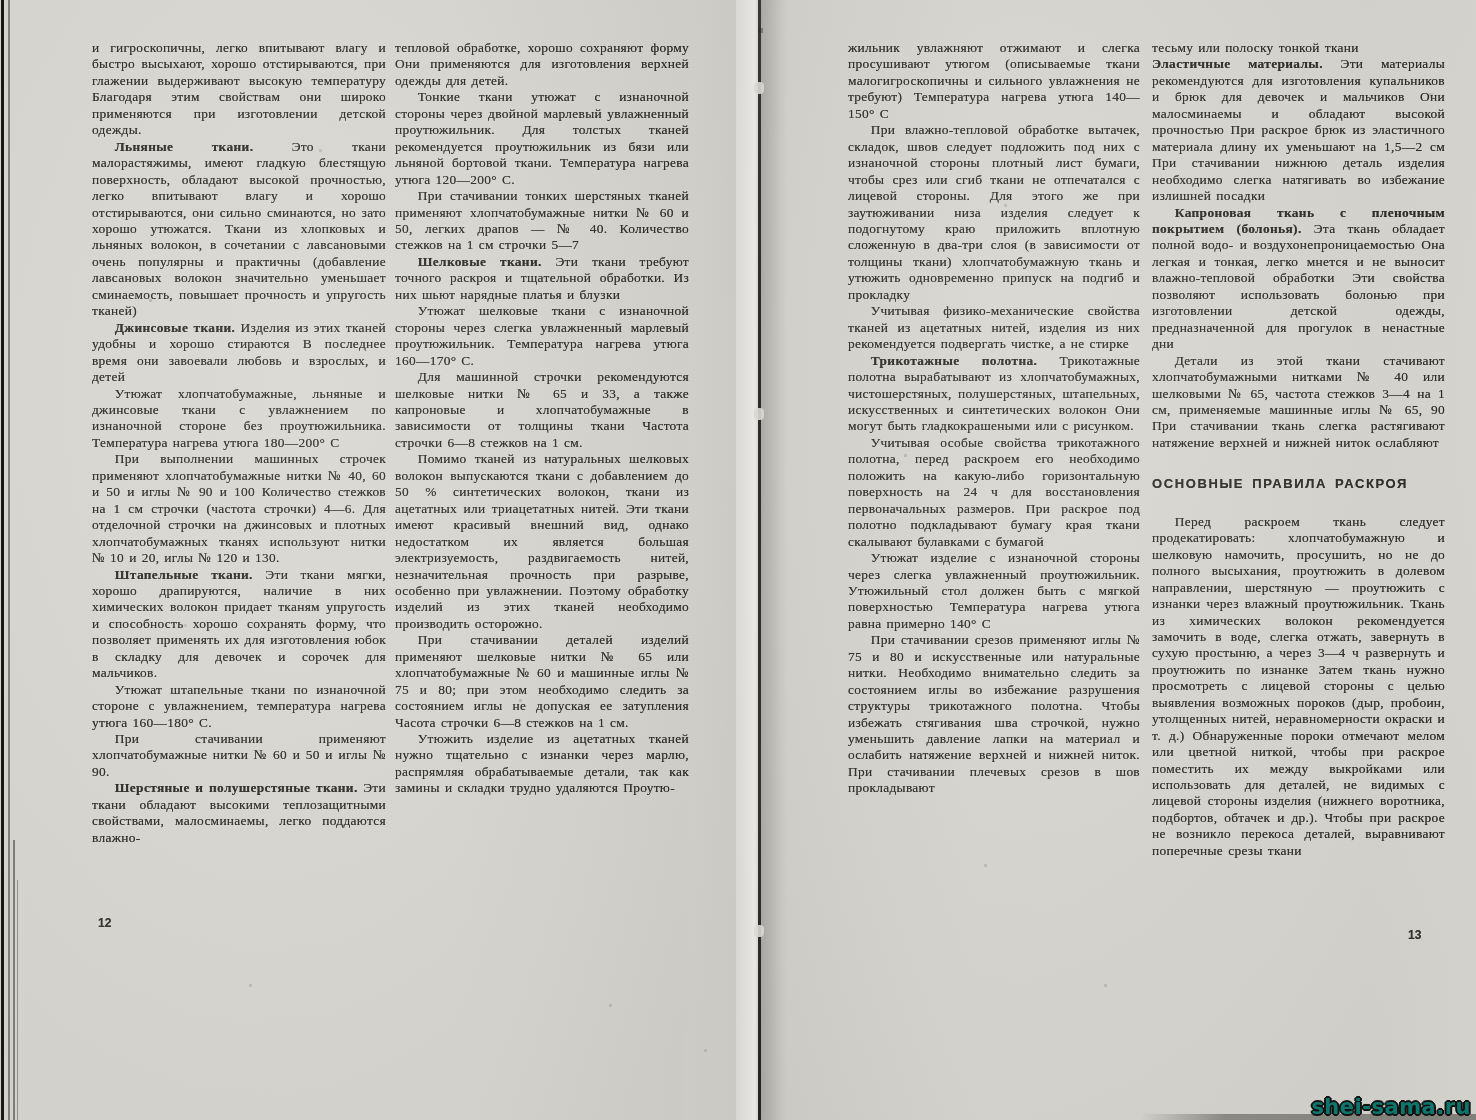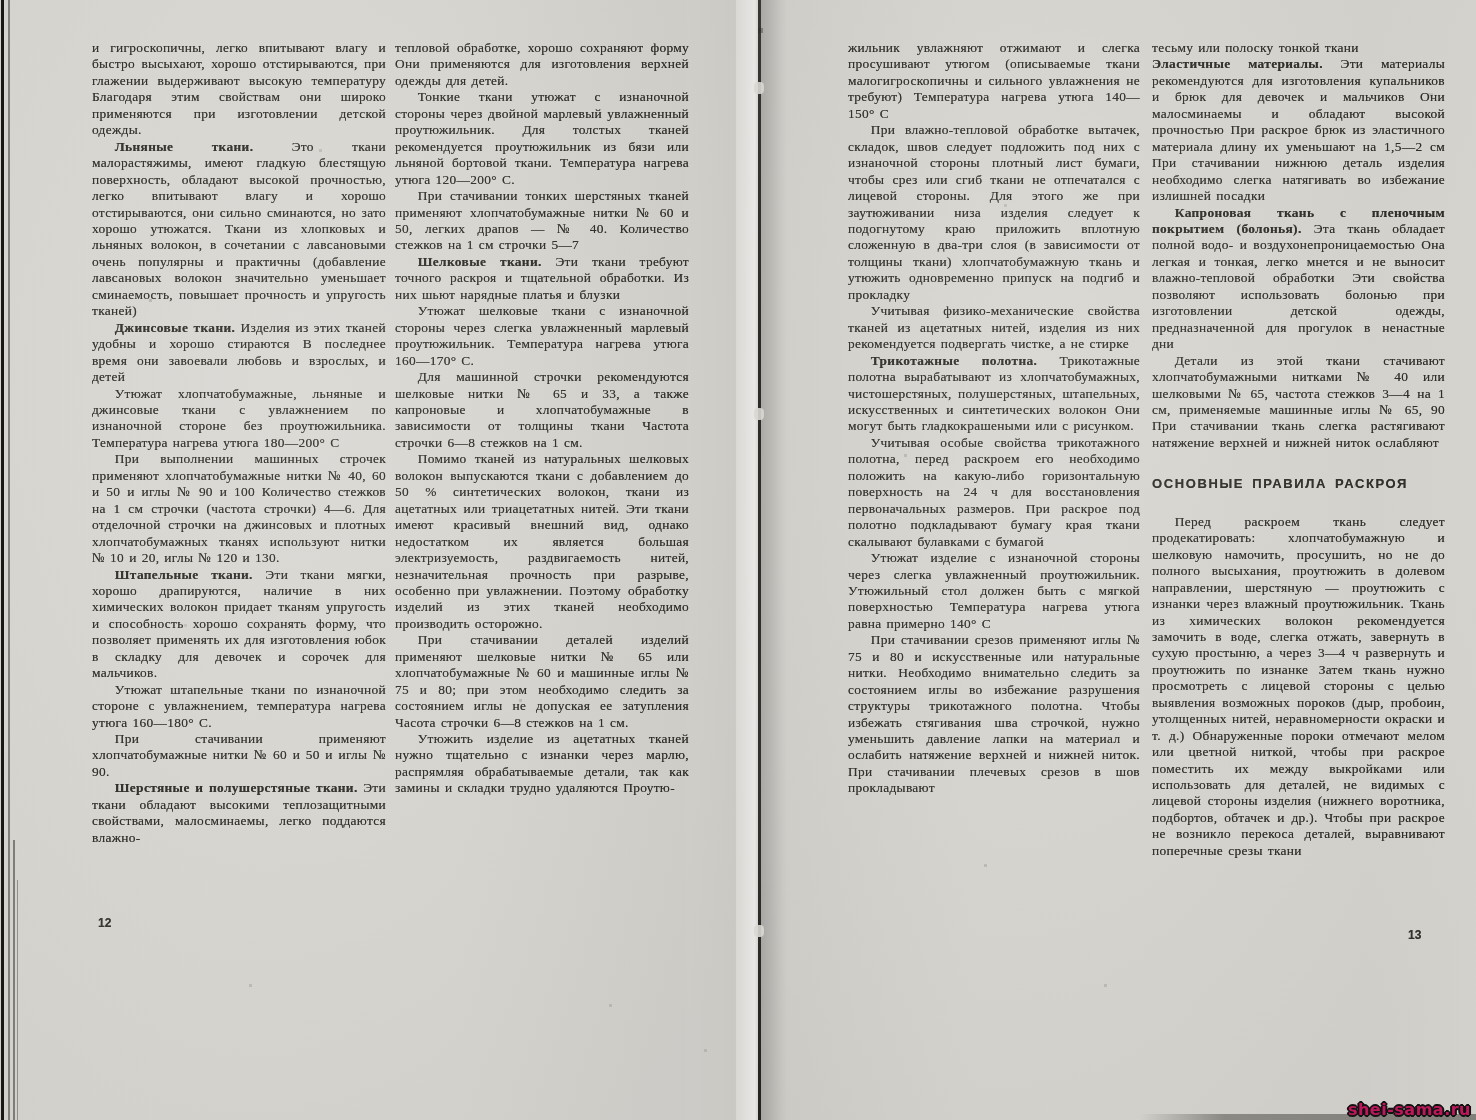--- a/index.html
+++ b/index.html
@@ -73,21 +73,21 @@
       1005px 205px 0 1px rgba(50,48,42,0.13), 1300px 705px 0 1px rgba(50,48,42,0.16),
       705px 1050px 0 1px rgba(50,48,42,0.13), 1105px 985px 0 1px rgba(50,48,42,0.15),
       425px 525px 0 1px rgba(50,48,42,0.12), 1255px 265px 0 1px rgba(50,48,42,0.14),
       985px 865px 0 1px rgba(50,48,42,0.15), 185px 625px 0 1px rgba(50,48,42,0.12),
       1355px 485px 0 1px rgba(50,48,42,0.14), 1430px 95px  0 2px rgba(50,48,42,0.12),
       760px 30px 0 2px rgba(40,38,34,0.35); }
   
   .watermark {
     position:absolute; right:5px; bottom:1px;
     font-family:"DejaVu Sans","Liberation Sans",sans-serif;
-    font-weight:bold; font-size:16px; letter-spacing:0.5px; color:#be185d;
+    font-weight:bold; font-size:21px; letter-spacing:0.5px; color:#0f766e;
     text-shadow:-2px 0 0 #131312, 2px 0 0 #131312, 0 -2px 0 #131312, 0 2px 0 #131312,
                 -1px -1px 0 #131312, 1px 1px 0 #131312, -1px 1px 0 #131312, 1px -1px 0 #131312;
   }
 </style>
 </head>
 <body>
 
 <div class="scan">
 
   <div class="page page-left">

